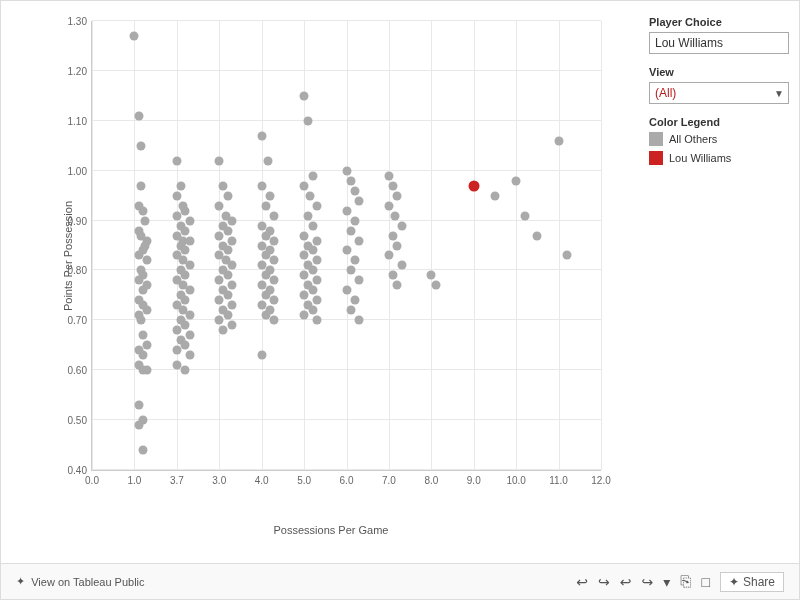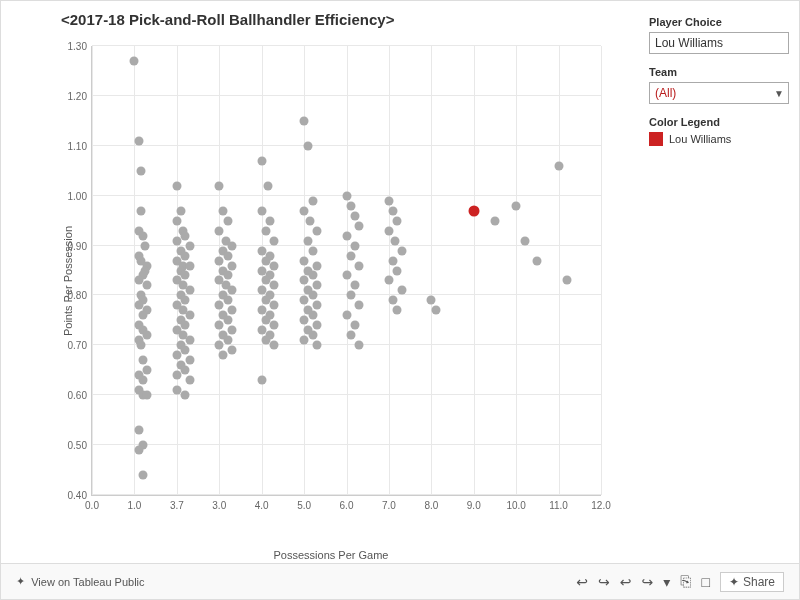--- a/index.html
+++ b/index.html
@@ -211,21 +211,20 @@
       background: #fff;
       cursor: pointer;
     }
   </style>
 </head>
 <body>
 
 <div class="container">
   <div class="main-area">
     <div class="chart-area">
-      <div class="chart-title">&lt;2017-18 Pick-and-Roll Ballhandler Efficiency&gt;</div>
       <div class="chart-wrapper">
         <div class="y-axis-label">Points Per Possession</div>
         <div class="plot-area" id="plot-area">
         <div class="grid-line-h" style="bottom: 0%;"></div>
             <div class="y-tick-label" style="bottom: 0%;">0.40</div>
             <div class="grid-line-h" style="bottom: 11.1111%;"></div>
             <div class="y-tick-label" style="bottom: 11.1111%;">0.50</div>
             <div class="grid-line-h" style="bottom: 22.2222%;"></div>
             <div class="y-tick-label" style="bottom: 22.2222%;">0.60</div>
             <div class="grid-line-h" style="bottom: 33.3333%;"></div>
@@ -461,29 +460,33 @@
           </div>
         <div class="x-axis-label">Possessions Per Game</div>
       </div>
     </div>
     <div class="right-panel">
       <div>
         <div class="panel-label">Player Choice</div>
         <input class="player-input" type="text" value="Lou Williams" style="">
       </div>
       <div>
-        <div class="panel-label">Team</div>
+        <div class="panel-label">View</div>
         <div class="team-select-wrapper">
           <select class="team-select"><option value="(All)">(All)</option><option value="ATL">ATL</option><option value="BOS">BOS</option><option value="BKN">BKN</option><option value="CHA">CHA</option><option value="CHI">CHI</option><option value="CLE">CLE</option><option value="DAL">DAL</option><option value="DEN">DEN</option><option value="DET">DET</option><option value="GSW">GSW</option><option value="HOU">HOU</option><option value="IND">IND</option><option value="LAC">LAC</option><option value="LAL">LAL</option><option value="MEM">MEM</option><option value="MIA">MIA</option><option value="MIL">MIL</option><option value="MIN">MIN</option><option value="NOP">NOP</option><option value="NYK">NYK</option><option value="OKC">OKC</option><option value="ORL">ORL</option><option value="PHI">PHI</option><option value="PHX">PHX</option><option value="POR">POR</option><option value="SAC">SAC</option><option value="SAS">SAS</option><option value="TOR">TOR</option><option value="UTA">UTA</option><option value="WAS">WAS</option></select>
           <span class="select-arrow">▼</span>
         </div>
       </div>
       <div>
         <div class="panel-label">Color Legend</div>
         <div class="color-legend">
+          <div class="legend-item">
+            <div class="legend-swatch" style="background:#aaaaaa;"></div>
+            <span class="legend-label">All Others</span>
+          </div>
           <div class="legend-item">
             <div class="legend-swatch" style="background:#cc2222;"></div>
             <span class="legend-label">Lou Williams</span>
           </div>
         </div>
       </div>
     </div>
   </div>
   <div class="footer">
     <div class="footer-left">

